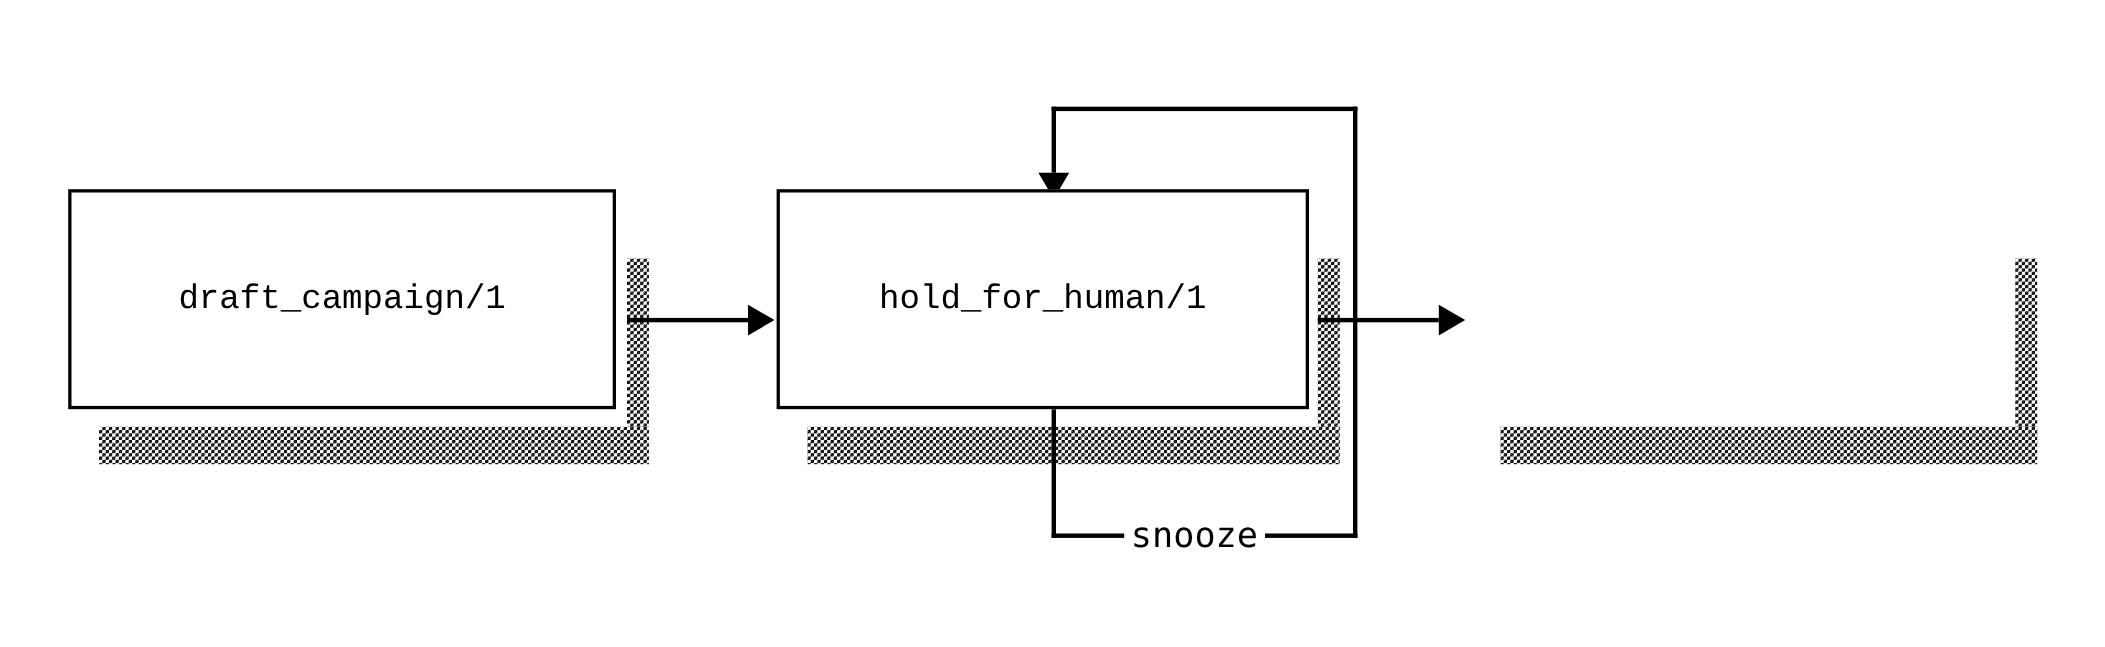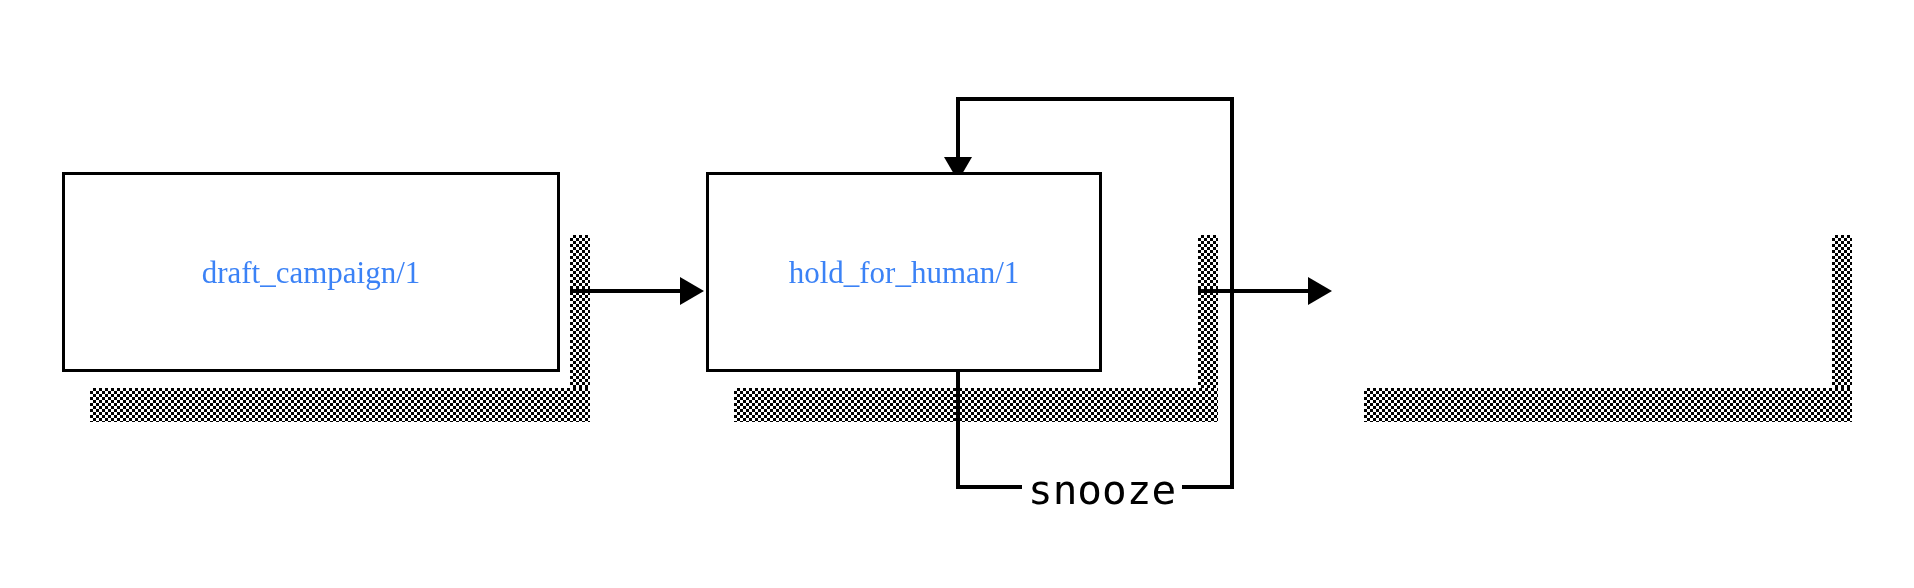--- a/index.html
+++ b/index.html
@@ -25,23 +25,23 @@
     position: absolute;
     box-sizing: border-box;
     border: 3px solid #000000;
     background: #ffffff;
     display: flex;
     align-items: center;
     justify-content: center;
     z-index: 6;
   }
   .node-label {
-    font-family: Liberation Serif, serif;
+    font-family: Liberation Mono, monospace;
     font-size: 31px;
-    color: #3b82f6;
+    color: #000000;
     letter-spacing: 0px;
     white-space: nowrap;
     line-height: 1;
   }
 
   
   .shadow {
     position: absolute;
     z-index: 2;
     background-image:
@@ -81,21 +81,21 @@
     border-left: 14px solid transparent;
     border-right: 14px solid transparent;
     border-top: 24px solid #000000;
     z-index: 5;
   }
 
   
   .edge-label {
     position: absolute;
     font-family: "DejaVu Sans Mono", "Liberation Mono", monospace;
-    font-size: 41px;
+    font-size: 32px;
     color: #000000;
     background: #ffffff;
     padding: 0 6px;
     line-height: 1;
     white-space: nowrap;
     z-index: 7;
   }
 </style>
 </head>
 <body>
@@ -103,21 +103,21 @@
 <div id="diagram">
 
   <div class="shadow" style="left:570px; top:235px; width:20px; height:170px;"></div>
   <div class="shadow" style="left:90px; top:388px; width:500px; height:34px;"></div>
   <div class="node" style="left:62px; top:172px; width:498px; height:200px;">
     <span class="node-label">draft_campaign/1</span>
   </div>
 
   <div class="shadow" style="left:1198px; top:235px; width:20px; height:170px;"></div>
   <div class="shadow" style="left:734px; top:388px; width:484px; height:34px;"></div>
-  <div class="node" style="left:706px; top:172px; width:396px; height:200px;">
+  <div class="node" style="left:706px; top:172px; width:484px; height:200px;">
     <span class="node-label">hold_for_human/1</span>
   </div>
 
   <div class="shadow" style="left:1832px; top:235px; width:20px; height:170px;"></div>
   <div class="shadow" style="left:1364px; top:388px; width:488px; height:34px;"></div>
 
   <div class="hline" style="left:570px; top:289px; width:110px;"></div>
   <div class="arrowhead-right" style="left:680px; top:277px;"></div>
 
   <div class="hline" style="left:1198px; top:289px; width:110px;"></div>

